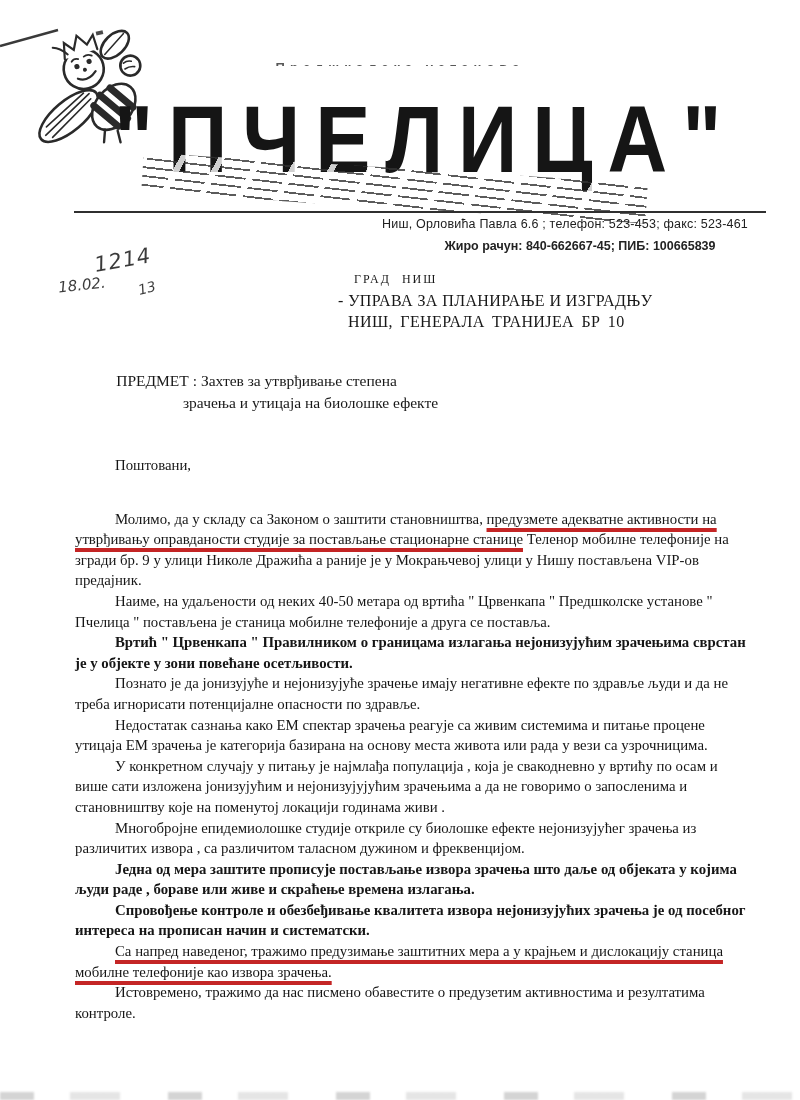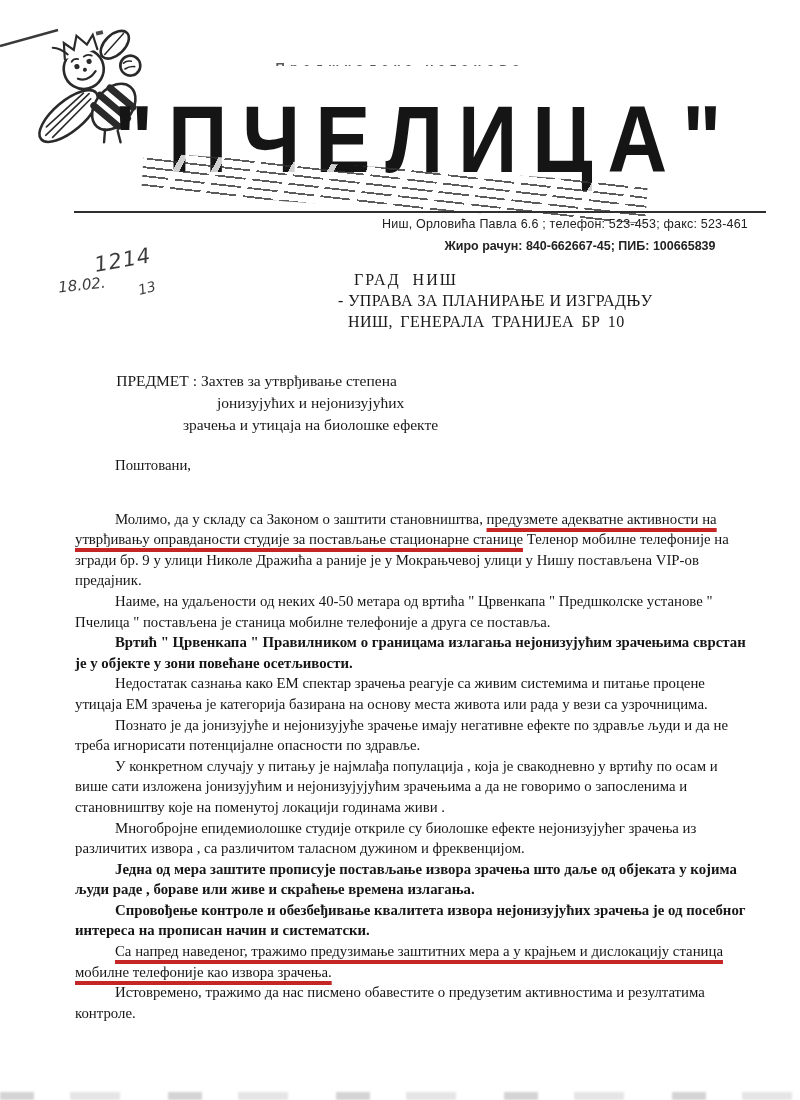--- a/index.html
+++ b/index.html
@@ -44,21 +44,21 @@
     font-family:"Liberation Sans", sans-serif;font-weight:600;
     font-size:12.5px;color:#232323;
   }
   
   .hw{position:absolute;font-family:"DejaVu Sans", sans-serif;font-style:italic;color:#1f1f1f;opacity:.88;}
   .hw-num{left:94px;top:248px;font-size:21px;transform:rotate(-10deg);letter-spacing:1px;}
   .hw-date{left:58px;top:276px;font-size:15px;transform:rotate(-6deg);}
   .hw-year{left:138px;top:280px;font-size:14px;transform:rotate(-14deg);}
   
   .recipient{position:absolute;left:338px;top:269px;font-size:16px;line-height:21px;color:#181818;}
-  .recipient .r1{padding-left:16px;font-size:16px;letter-spacing:2px;word-spacing:6px;}
+  .recipient .r1{padding-left:16px;font-size:12px;letter-spacing:2px;word-spacing:6px;}
   .recipient .r2{letter-spacing:.4px;}
   .recipient .r3{padding-left:10px;letter-spacing:.4px;word-spacing:3px;}
   
   .subject{position:absolute;left:75px;top:370px;font-size:15.5px;line-height:22px;color:#181818;text-align:center;}
   .subject .cont{margin-left:108px;}
   
   .body-text{position:absolute;left:75px;top:455px;width:674px;font-size:14.8px;line-height:20.6px;color:#161616;}
   .body-text p{margin:0;text-indent:40px;}
   .body-text p.salutation{margin-bottom:33px;}
   .body-text p.bold{font-weight:700;}
@@ -152,32 +152,31 @@
     <div class="r1">ГРАД НИШ</div>
     <div class="r2">- УПРАВА ЗА ПЛАНИРАЊЕ И ИЗГРАДЊУ</div>
     <div class="r3">НИШ, ГЕНЕРАЛА ТРАНИЈЕА БР 10</div>
   </div>
 
   <div class="subject">
     <div>
       <span>ПРЕДМЕТ :</span>
       <span>Захтев за утврђивање степена</span>
     </div>
-    <div class="cont">јонизујућих и нејонизујућих</div>
     <div class="cont">зрачења и утицаја на биолошке ефекте</div>
   </div>
 
   <div class="body-text">
     <p class="salutation">Поштовани,</p>
     <div id="paras">
         <p><span>Молимо, да у складу са Законом о заштити становништва, </span><span class="red-underline">предузмете адекватне активности на утврђивању оправданости студије за постављање стационарне станице</span><span> Теленор мобилне телефоније на згради бр. 9 у улици Николе Дражића а раније је у Мокрањчевој улици у Нишу постављена VIP-ов предајник.</span></p>
         <p><span>Наиме, на удаљености од неких 40-50 метара од вртића " Црвенкапа " Предшколске установе " Пчелица " постављена је станица мобилне телефоније а друга се поставља.</span></p>
         <p class="bold"><span>Вртић " Црвенкапа "  Правилником о границама излагања нејонизујућим зрачењима сврстан је у објекте  у  зони  повећане осетљивости.</span></p>
+        <p><span>Познато је да јонизујуће и нејонизујуће зрачење имају негативне ефекте по здравље људи и да не треба игнорисати потенцијалне опасности по здравље.</span></p>
         <p><span>Недостатак сазнања како ЕМ спектар зрачења реагује са живим системима и питање процене  утицаја ЕМ зрачења је категорија базирана на основу места живота или рада у вези са узрочницима.</span></p>
-        <p><span>Познато је да јонизујуће и нејонизујуће зрачење имају негативне ефекте по здравље људи и да не треба игнорисати потенцијалне опасности по здравље.</span></p>
         <p><span>У конкретном случају у питању је најмлађа  популација , која је свакодневно  у вртићу по осам и више сати изложена јонизујућим и нејонизујујућим  зрачењима а да не говоримо о запосленима и становништву које на поменутој локацији годинама живи .</span></p>
         <p><span>Многобројне епидемиолошке студије откриле су биолошке ефекте нејонизујућег зрачења из различитих извора , са различитом таласном дужином и фреквенцијом.</span></p>
         <p class="bold"><span>Једна од мера заштите прописује постављање извора зрачења што даље од објеката у којима људи раде , бораве или живе и скраћење времена излагања.</span></p>
         <p class="bold"><span>Спровођење контроле и обезбеђивање квалитета извора нејонизујућих зрачења је од посебног интереса на прописан начин и систематски.</span></p>
         <p><span class="red-underline">Са напред наведеног, тражимо предузимање заштитних мера а у крајњем и дислокацију станица мобилне телефоније као извора зрачења.</span></p>
         <p><span>Истовремено, тражимо да нас писмено обавестите о предузетим активностима и резултатима контроле.</span></p>
       </div>
   </div>
 
   <div class="bottom-noise"></div>

